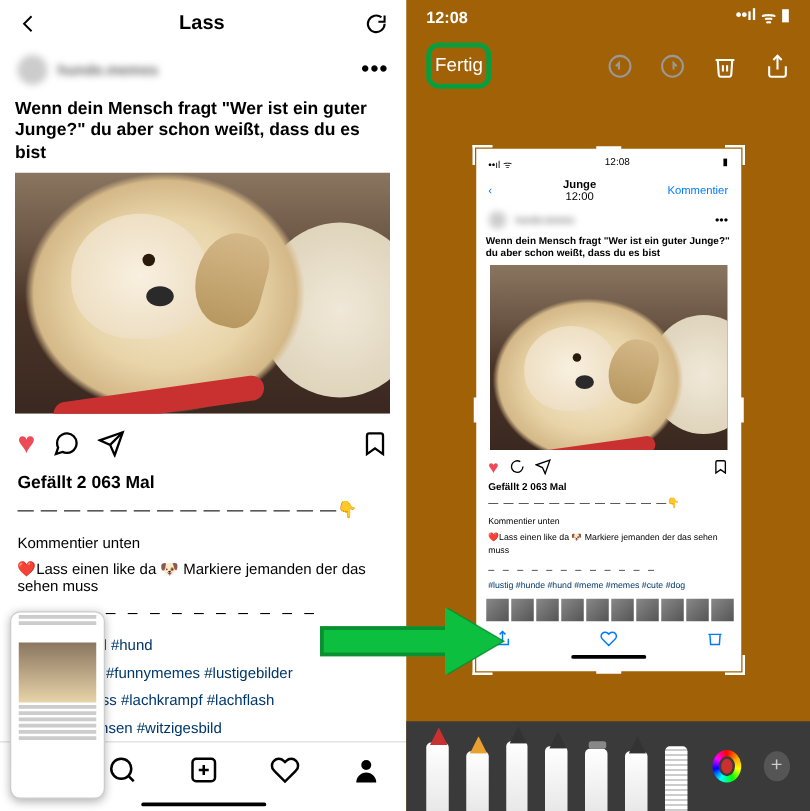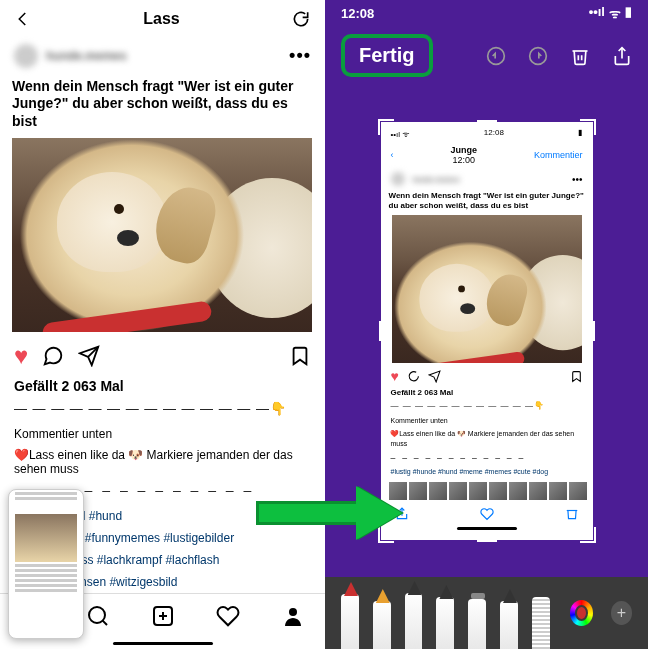--- a/index.html
+++ b/index.html
@@ -1,19 +1,19 @@
 <!DOCTYPE html>
 <html><head>
 <meta charset="utf-8">
 <style>
 *{margin:0;padding:0;box-sizing:border-box;font-family:-apple-system,Helvetica,Arial,sans-serif}
 body{width:648px;height:649px;background:#fff;position:relative;overflow:hidden}
 .wrap{display:flex;width:100%;height:100%}
 .left{width:325px;height:100%;background:#fff;position:relative;display:flex;flex-direction:column}
-.right{width:323px;height:100%;background:#4c1d95;position:relative;display:flex;flex-direction:column}
+.right{width:323px;height:100%;background:#a16207;position:relative;display:flex;flex-direction:column}
 
 
 .l-hdr{display:flex;align-items:center;justify-content:space-between;padding:8px 14px;height:42px}
 .l-title{font-size:16px;font-weight:600}
 .icon-back svg,.icon-refresh svg{stroke:#000;stroke-width:2;fill:none}
 .l-user{display:flex;align-items:center;justify-content:space-between;padding:6px 14px}
 .blur{filter:blur(3px);display:flex;align-items:center;gap:8px}
 .avatar{width:24px;height:24px;border-radius:50%;background:#ccc}
 .uname{font-size:12px;color:#666;font-weight:600}
 .dots{font-size:18px;font-weight:bold;letter-spacing:1px}
@@ -43,21 +43,21 @@
 
 
 .thumb{position:absolute;left:8px;bottom:10px;width:76px;height:150px;background:#fff;border:1px solid #ccc;border-radius:8px;box-shadow:0 2px 8px rgba(0,0,0,.3);overflow:hidden;font-size:4px}
 .thumb .t-img{width:62px;height:48px;margin:14px auto 2px;background:linear-gradient(#8a7560,#e8d4a8)}
 .thumb .t-bar{height:3px;background:#ccc;margin:2px 6px}
 
 
 .r-status{display:flex;justify-content:space-between;padding:4px 16px;color:#fff;font-size:13px;font-weight:600;align-items:center}
 .r-status .sr{display:flex;gap:4px;align-items:flex-start}
 .r-tools{display:flex;justify-content:space-between;align-items:center;padding:8px 16px}
-.done-btn{border:4px solid #0a9d3e;border-radius:10px;padding:6px 14px;color:#fff;font-size:20px;font-weight:700}
+.done-btn{border:4px solid #0a9d3e;border-radius:10px;padding:6px 3px;color:#fff;font-size:15px;font-weight:400}
 .r-tools-r{display:flex;gap:22px;align-items:center}
 .r-canvas{flex:1;display:flex;align-items:center;justify-content:center;padding:4px 10px}
 .mini{width:212px;background:#fff;position:relative;padding:4px 0 8px}
 .corner{position:absolute;width:16px;height:16px;border:2px solid #fff}
 .c-tl{top:-3px;left:-3px;border-right:none;border-bottom:none}
 .c-tr{top:-3px;right:-3px;border-left:none;border-bottom:none}
 .c-bl{bottom:-3px;left:-3px;border-right:none;border-top:none}
 .c-br{bottom:-3px;right:-3px;border-left:none;border-top:none}
 .edge{position:absolute;background:#fff}
 .e-t{top:-2px;left:50%;width:20px;height:3px;margin-left:-10px}

